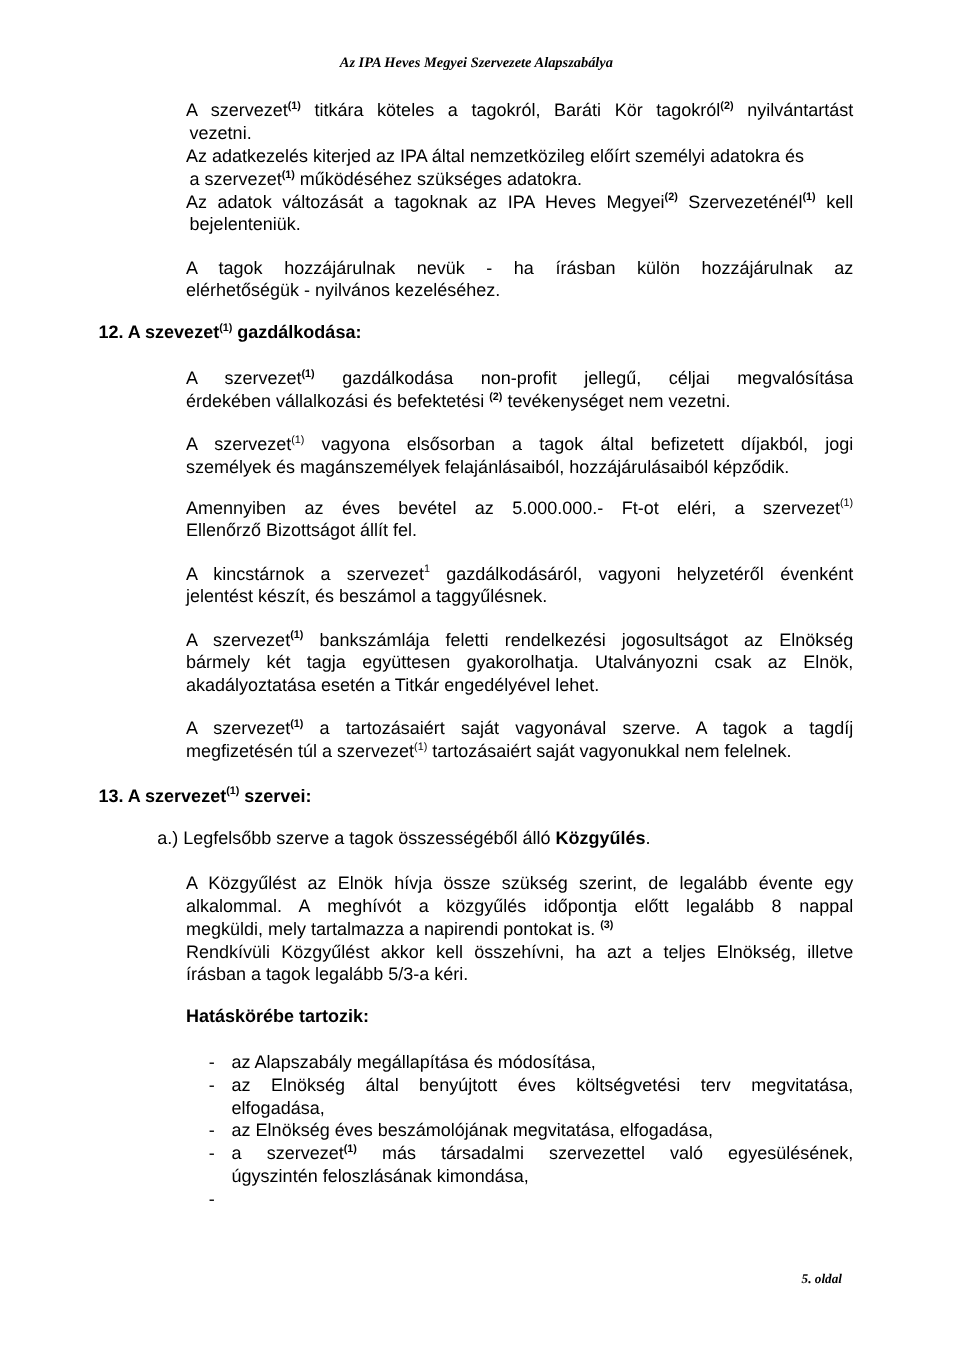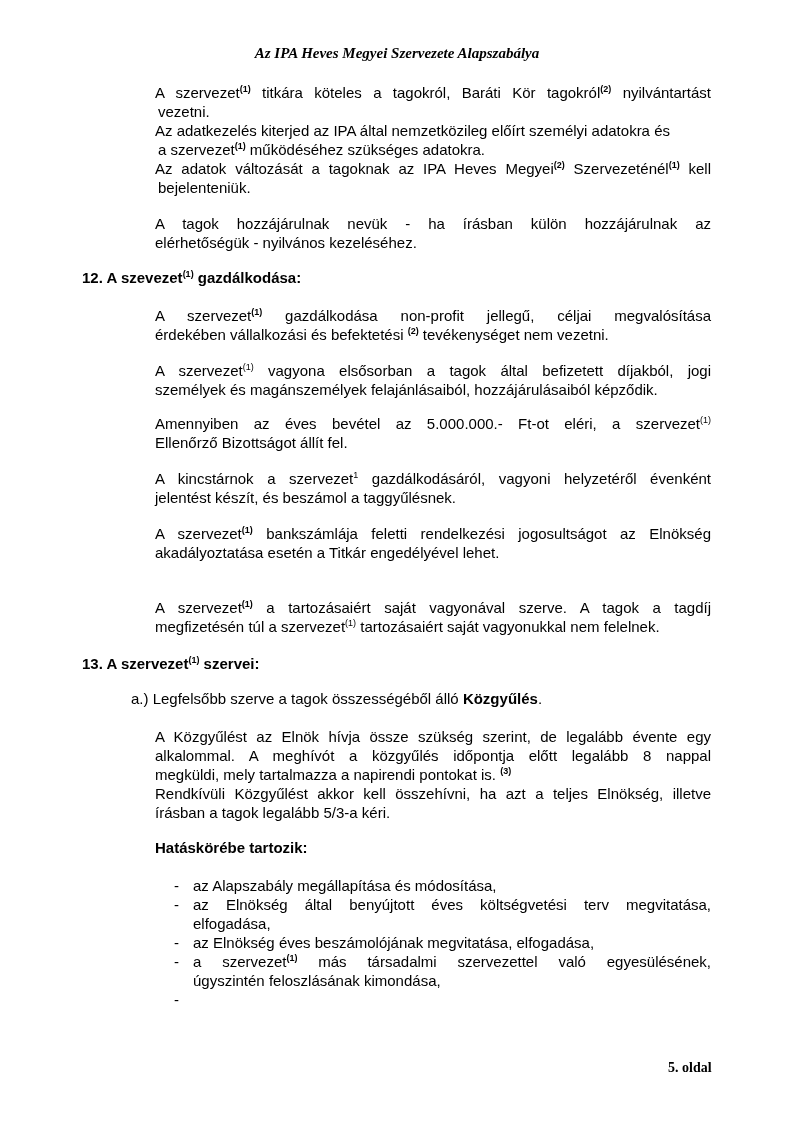--- a/index.html
+++ b/index.html
@@ -1,21 +1,21 @@
 <!DOCTYPE html>
 <html><head>
 <meta charset="utf-8">
 <style>
   html, body { margin:0; padding:0; background:#ffffff; }
   body { width:794px; height:1123px; position:relative; overflow:hidden;
          font-family:"Liberation Sans", sans-serif; color:#000; font-size:15px; }
   .hdr { position:absolute; top:45px; left:0; width:794px; text-align:center;
-         font-family:"Liberation Serif", serif; font-style:italic; font-weight:bold; font-size:15px; }
+         font-family:"Liberation Serif", serif; font-style:italic; font-weight:bold; font-size:12px; }
   .footer { position:absolute; top:1060px; left:668px;
-         font-family:"Liberation Serif", serif; font-weight:bold; font-size:14px; }
+         font-family:"Liberation Serif", serif; font-style:italic; font-weight:bold; font-size:11px; }
   .blk { position:absolute; left:155px; width:556px; line-height:19px; }
   .jl { text-align:justify; text-align-last:justify; }
   .ind { padding-left:3px; }
   sup { font-size:9px; line-height:0; vertical-align:super; }
   sup.b { font-weight:bold; }
   .h { position:absolute; left:82px; font-weight:bold; font-size:15px; }
   .sub { position:absolute; left:131px; }
   .list { position:absolute; left:174px; width:537px; line-height:19px; margin:0; padding:0; list-style:none; }
   .list li { position:relative; padding-left:19px; }
   .list li .dash { position:absolute; left:0; }
@@ -52,20 +52,21 @@
 <div class="blk" style="top:414px;">
   <div class="jl"><span>Amennyiben az éves bevétel az 5.000.000.- Ft-ot eléri, a szervezet</span><sup>(1)</sup></div>
   <div>Ellenőrző Bizottságot állít fel.</div>
 </div>
 <div class="blk" style="top:469px;">
   <div class="jl"><span>A kincstárnok a szervezet</span><sup>1</sup><span> gazdálkodásáról, vagyoni helyzetéről évenként</span></div>
   <div>jelentést készít, és beszámol a taggyűlésnek.</div>
 </div>
 <div class="blk" style="top:524px;">
   <div class="jl"><span>A szervezet</span><sup class="b">(1)</sup><span>  bankszámlája feletti rendelkezési jogosultságot az Elnökség</span></div>
+  <div class="jl">bármely két tagja együttesen gyakorolhatja. Utalványozni csak az Elnök,</div>
   <div>akadályoztatása esetén a Titkár engedélyével lehet.</div>
 </div>
 <div class="blk" style="top:598px;">
   <div class="jl"><span>A szervezet</span><sup class="b">(1)</sup><span> a tartozásaiért saját vagyonával szerve. A tagok a tagdíj</span></div>
   <div><span>megfizetésén túl a szervezet</span><sup>(1)</sup><span> tartozásaiért saját vagyonukkal nem felelnek.</span></div>
 </div>
 
 <div class="h" style="top:655px;"><span>13. A szervezet</span><sup>(1)</sup><span> szervei:</span></div>
 
 <div class="sub" style="top:690px;"><span>a.) Legfelsőbb szerve a tagok összességéből álló </span><b>Közgyűlés</b><span>.</span></div>

